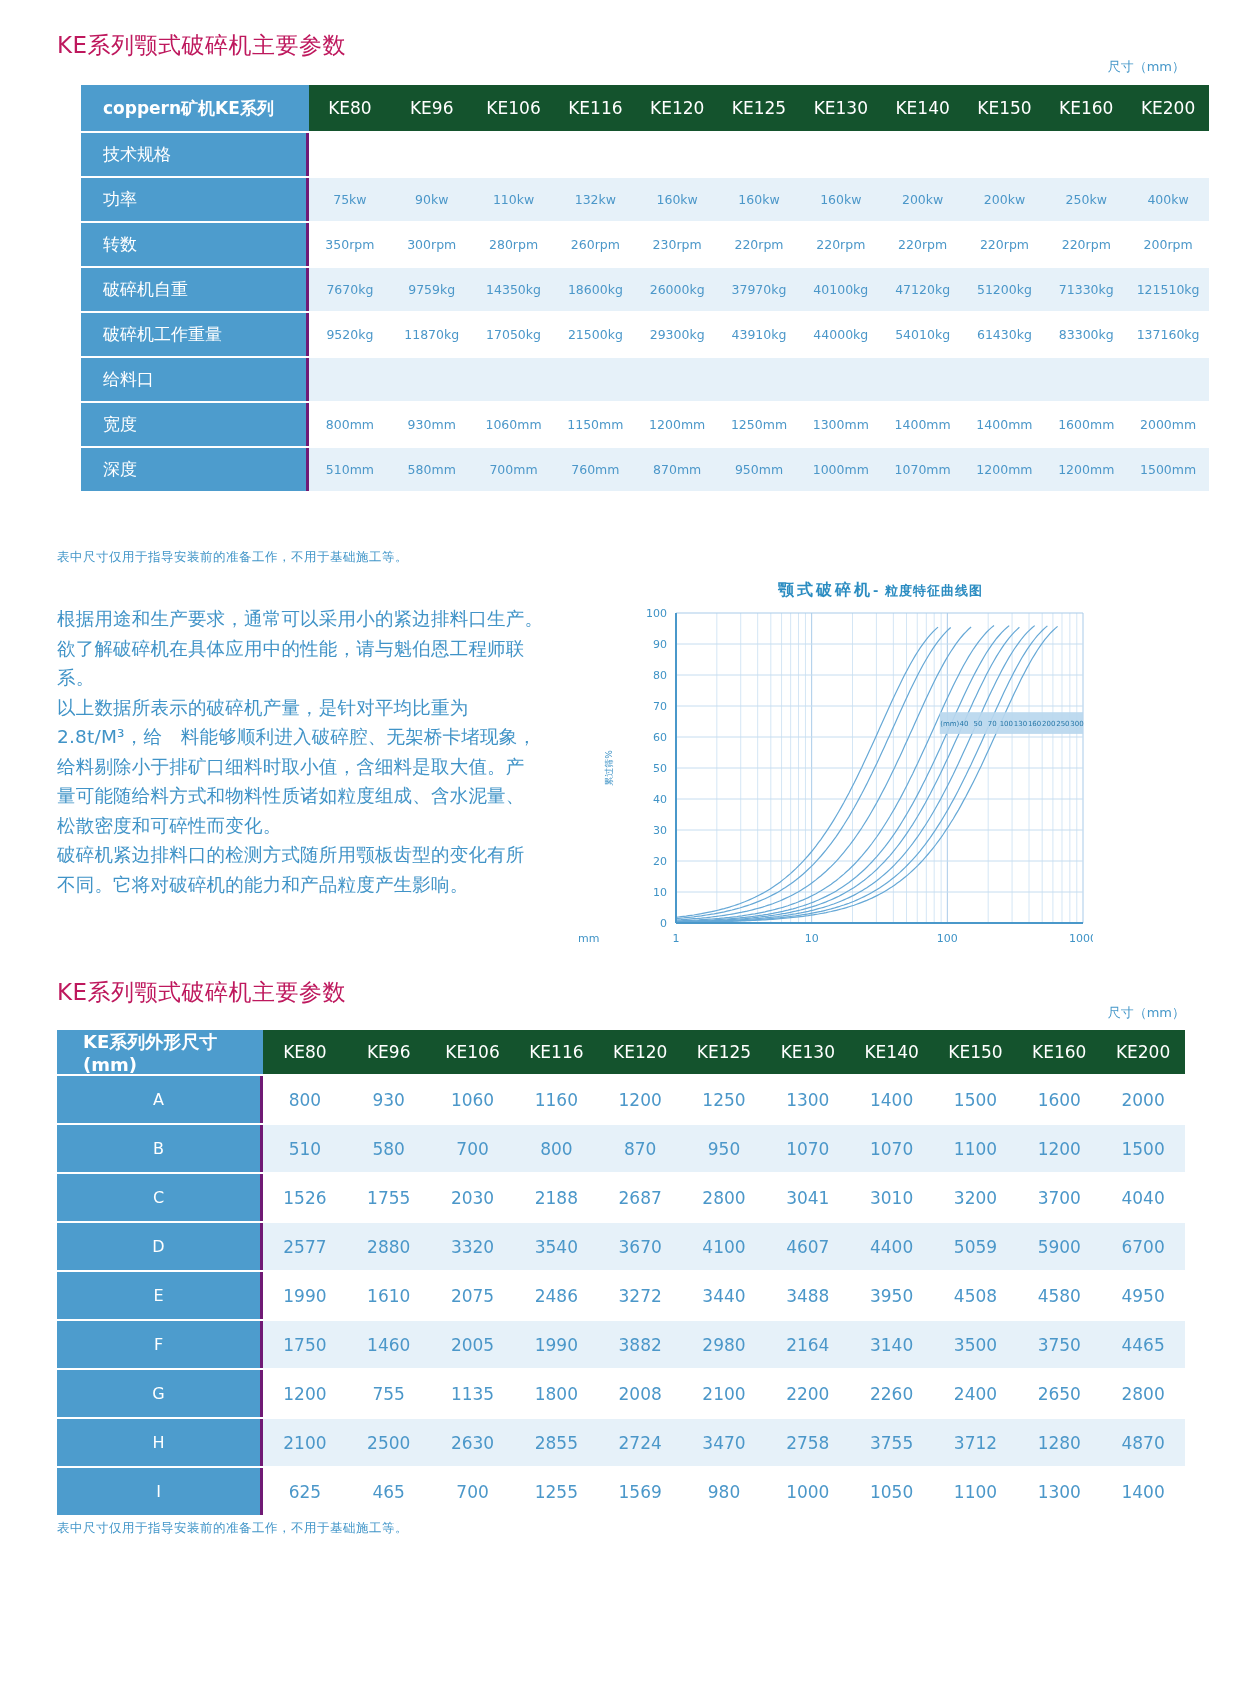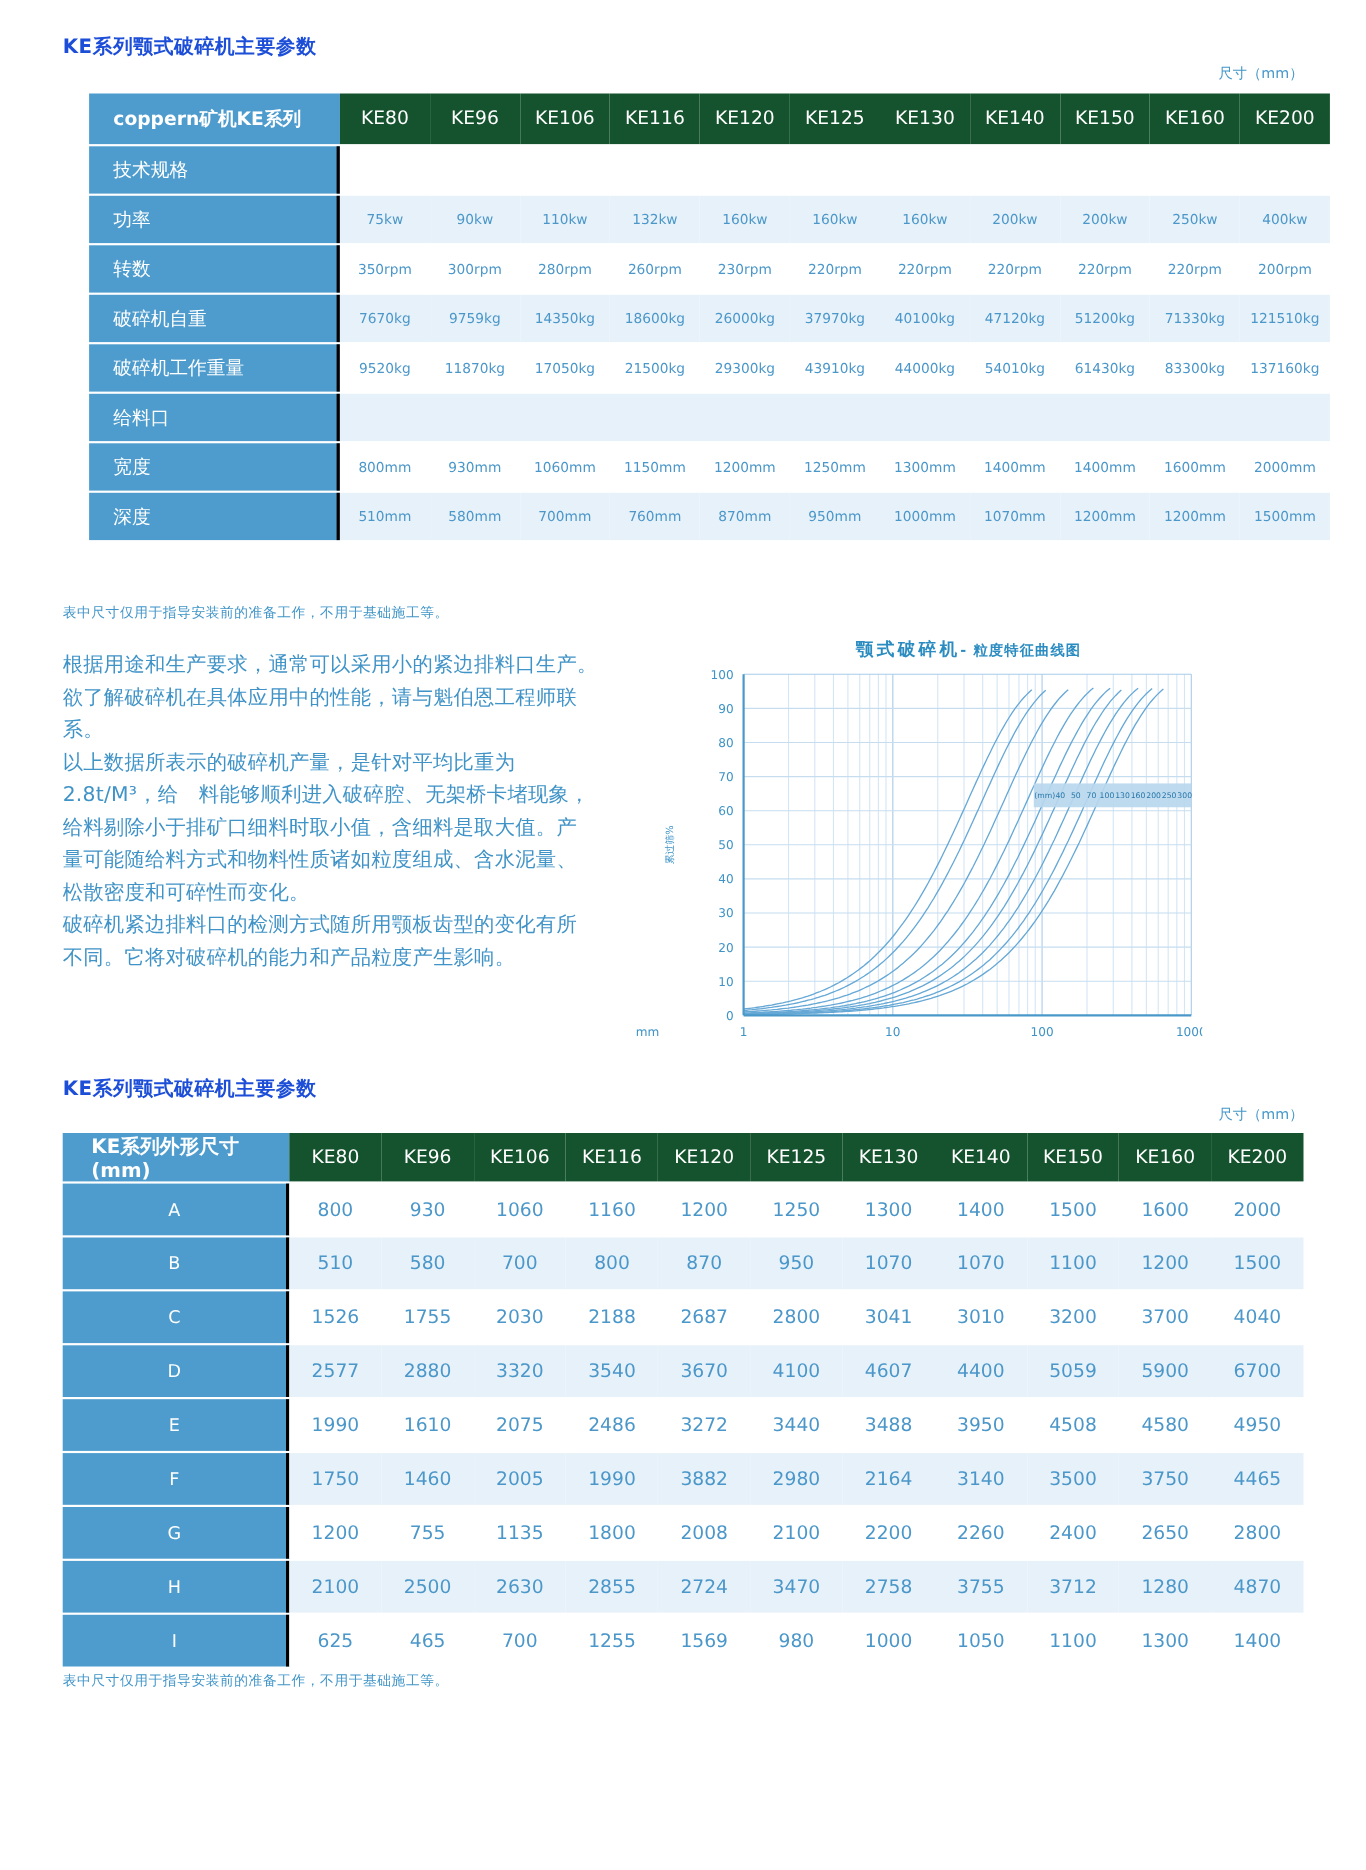--- a/index.html
+++ b/index.html
@@ -2,34 +2,34 @@
 <html><head>
 <meta charset="utf-8">
 <style>
   html,body{margin:0;padding:0;}
   body{
     width:1242px;height:1700px;position:relative;background:#ffffff;
     font-family:"DejaVu Sans","Liberation Sans",sans-serif;
     -webkit-font-smoothing:antialiased;
   }
   .abs{position:absolute;}
-  .sec-title{font-size:18px;font-weight:bold;color:#1d4ed8;letter-spacing:0.5px;}
+  .sec-title{font-size:23px;font-weight:normal;color:#be185d;letter-spacing:0.5px;}
   .unit-label{width:1128px;text-align:right;font-size:13px;color:#4597c9;}
   .note{font-size:12.5px;color:#4195c8;letter-spacing:0.5px;}
 
   
   .ptable{width:1128px;}
   .tbl-row{display:grid;grid-template-columns:var(--lw) repeat(11,1fr);margin-bottom:2px;}
   .tbl-row.header{height:var(--hh);}
   .tbl-row.body{height:var(--rh);}
   .tcell{display:flex;align-items:center;justify-content:center;overflow:hidden;}
   .corner{background:#4d9ccd;color:#fff;font-weight:bold;font-size:17px;justify-content:flex-start;padding-left:22px;}
   .t2 .corner{font-size:18px;padding-left:26px;}
   .model{background:#14532d;color:#fff;font-weight:normal;font-size:17px;}
-  .rowhead{background:#4d9ccd;color:#fff;font-size:17px;justify-content:flex-start;padding-left:22px;border-right:3px solid #000000;box-sizing:border-box;}
+  .rowhead{background:#4d9ccd;color:#fff;font-size:17px;justify-content:flex-start;padding-left:22px;border-right:3px solid #701a75;box-sizing:border-box;}
   .t2 .rowhead{justify-content:center;padding-left:0;font-size:16px;}
   .val{color:#4b97c9;font-size:var(--vfs);}
   .row-even .val,.row-even .spanfill{background:#ffffff;}
   .row-odd .val,.row-odd .spanfill{background:#e6f1f9;}
   .spanfill{grid-column:2 / span 11;}
 
   
   .para{width:516px;font-size:18.5px;line-height:29.5px;color:#4093c7;white-space:pre-line;letter-spacing:0.2px;}
 
   
@@ -147,21 +147,21 @@
       <div class="tcell val">950mm</div>
       <div class="tcell val">1000mm</div>
       <div class="tcell val">1070mm</div>
       <div class="tcell val">1200mm</div>
       <div class="tcell val">1200mm</div>
       <div class="tcell val">1500mm</div>
     </div>
   </div>
 <div class="abs note" style="left:57px;top:549px;">表中尺寸仅用于指导安装前的准备工作，不用于基础施工等。</div>
 
-<div class="abs para" style="left:57px;top:590px;">根据用途和生产要求，通常可以采用小的紧边排料口生产。
+<div class="abs para" style="left:57px;top:604px;">根据用途和生产要求，通常可以采用小的紧边排料口生产。
 欲了解破碎机在具体应用中的性能，请与魁伯恩工程师联
 系。
 以上数据所表示的破碎机产量，是针对平均比重为
 2.8t/M³，给　料能够顺利进入破碎腔、无架桥卡堵现象，
 给料剔除小于排矿口细料时取小值，含细料是取大值。产
 量可能随给料方式和物料性质诸如粒度组成、含水泥量、
 松散密度和可碎性而变化。
 破碎机紧边排料口的检测方式随所用颚板齿型的变化有所
 不同。它将对破碎机的能力和产品粒度产生影响。</div>
 

